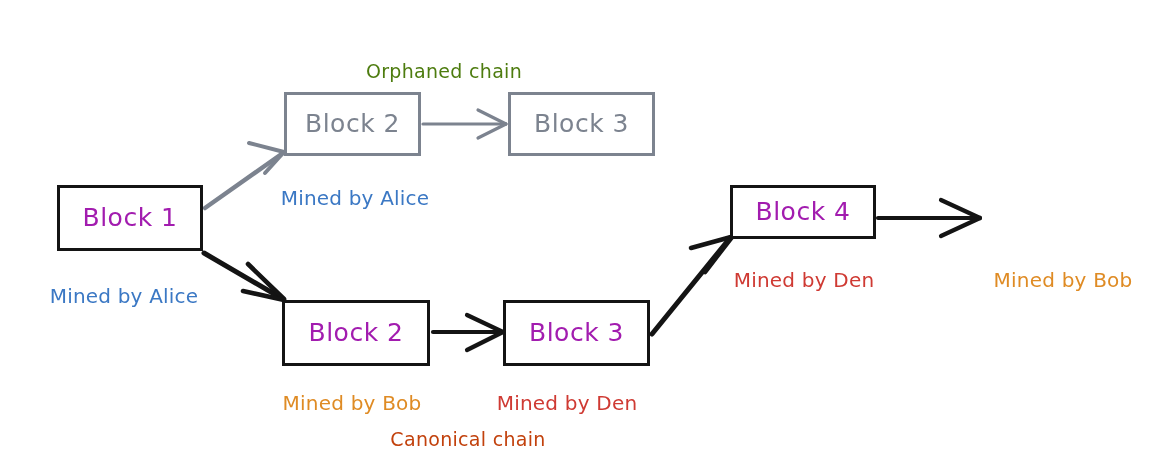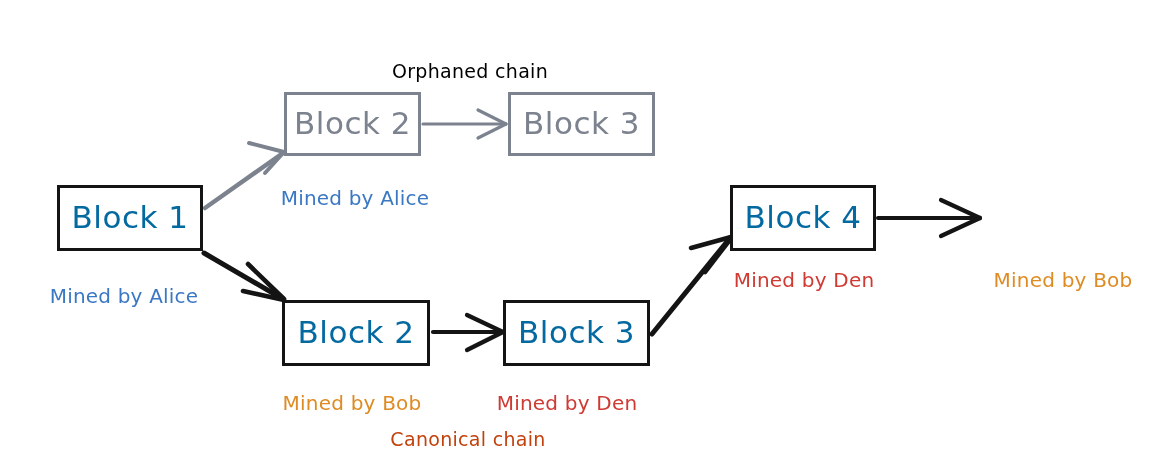--- a/index.html
+++ b/index.html
@@ -30,28 +30,28 @@
     box-sizing: border-box;
     display: flex;
     align-items: center;
     justify-content: center;
     background: #ffffff;
     font-family: "DejaVu Sans", sans-serif;
     letter-spacing: 0.5px;
   }
   .block.solid {
     border: 3.5px solid #141414;
-    color: #0369a1;
+    color: #a21caf;
   }
   .block.ghost {
     border: 3px solid #7c838f;
     color: #7c838f;
   }
   .block-label {
-    font-size: 31px;
+    font-size: 25px;
     line-height: 1;
     white-space: nowrap;
     transform: translateY(-1px);
   }
   .caption {
     position: absolute;
     font-family: "DejaVu Sans", sans-serif;
     font-size: 20px;
     letter-spacing: 0.2px;
     white-space: nowrap;
@@ -121,27 +121,27 @@
   </div>
   <div class="block ghost" id="block-3-orphaned" style="left: 508px; top: 92px; width: 147px; height: 64px;">
     <span class="block-label">Block 3</span>
   </div>
   <div class="block solid" id="block-2-canonical" style="left: 282px; top: 300px; width: 148px; height: 66px;">
     <span class="block-label">Block 2</span>
   </div>
   <div class="block solid" id="block-3-canonical" style="left: 503px; top: 300px; width: 147px; height: 66px;">
     <span class="block-label">Block 3</span>
   </div>
-  <div class="block solid" id="block-4" style="left: 730px; top: 185px; width: 146px; height: 66px;">
+  <div class="block solid" id="block-4" style="left: 730px; top: 185px; width: 146px; height: 54px;">
     <span class="block-label">Block 4</span>
   </div>
 
   <div class="caption" id="caption-block-1" style="left: 124px; top: 284px; color: rgb(59, 120, 196);">Mined by Alice</div>
   <div class="caption" id="caption-block-2-orphaned" style="left: 355px; top: 186px; color: rgb(59, 120, 196);">Mined by Alice</div>
   <div class="caption" id="caption-block-2-canonical" style="left: 352px; top: 391px; color: rgb(223, 139, 36);">Mined by Bob</div>
   <div class="caption" id="caption-block-3-canonical" style="left: 567px; top: 391px; color: rgb(207, 58, 51);">Mined by Den</div>
   <div class="caption" id="caption-block-4" style="left: 804px; top: 268px; color: rgb(207, 58, 51);">Mined by Den</div>
   <div class="caption" id="caption-block-5" style="left: 1063px; top: 268px; color: rgb(223, 139, 36);">Mined by Bob</div>
 
-  <div class="chain-note" id="orphaned-chain-note" style="left: 470px; top: 60px; color: #000000;">Orphaned chain</div>
+  <div class="chain-note" id="orphaned-chain-note" style="left: 444px; top: 60px; color: #4d7c0f;">Orphaned chain</div>
   <div class="chain-note" id="canonical-chain-note" style="left: 468px; top: 428px; color: #c2410c;">Canonical chain</div>
 
 </div>
 
 </body></html>

